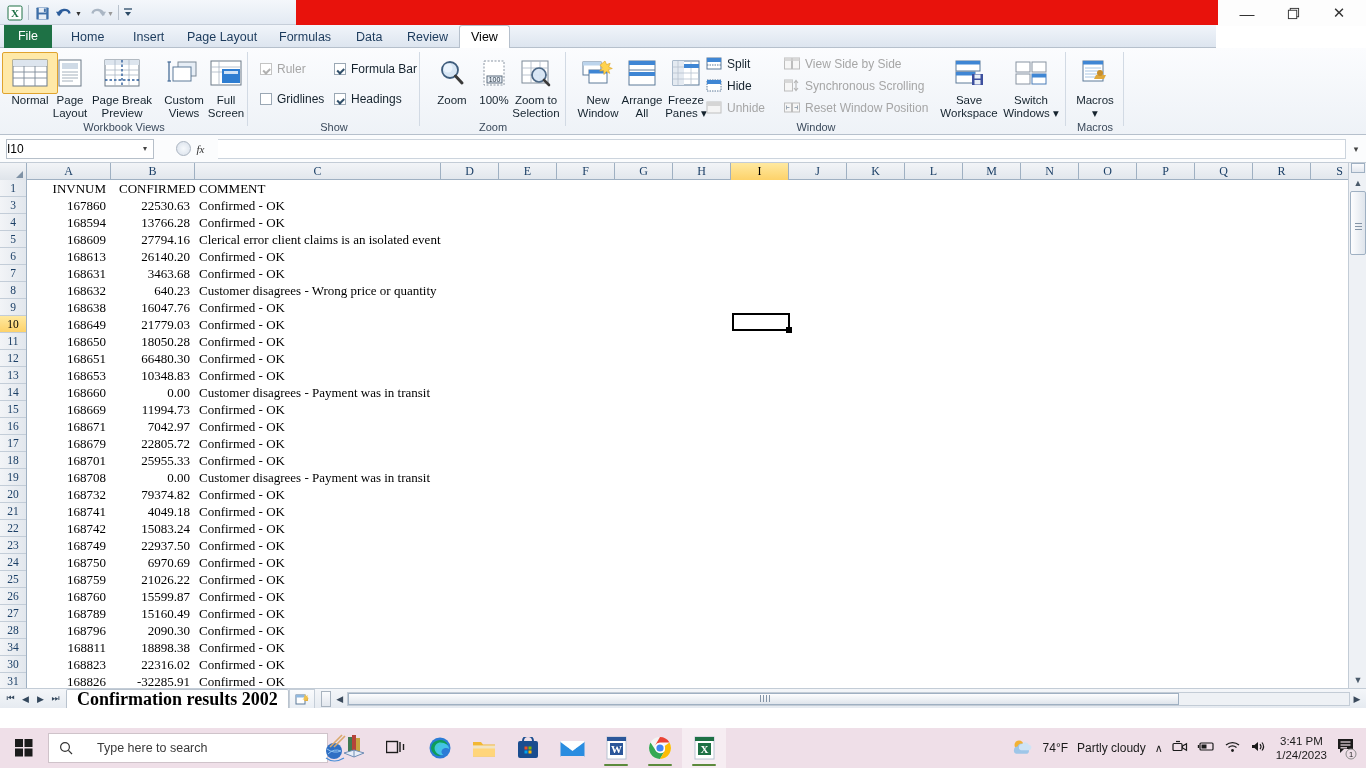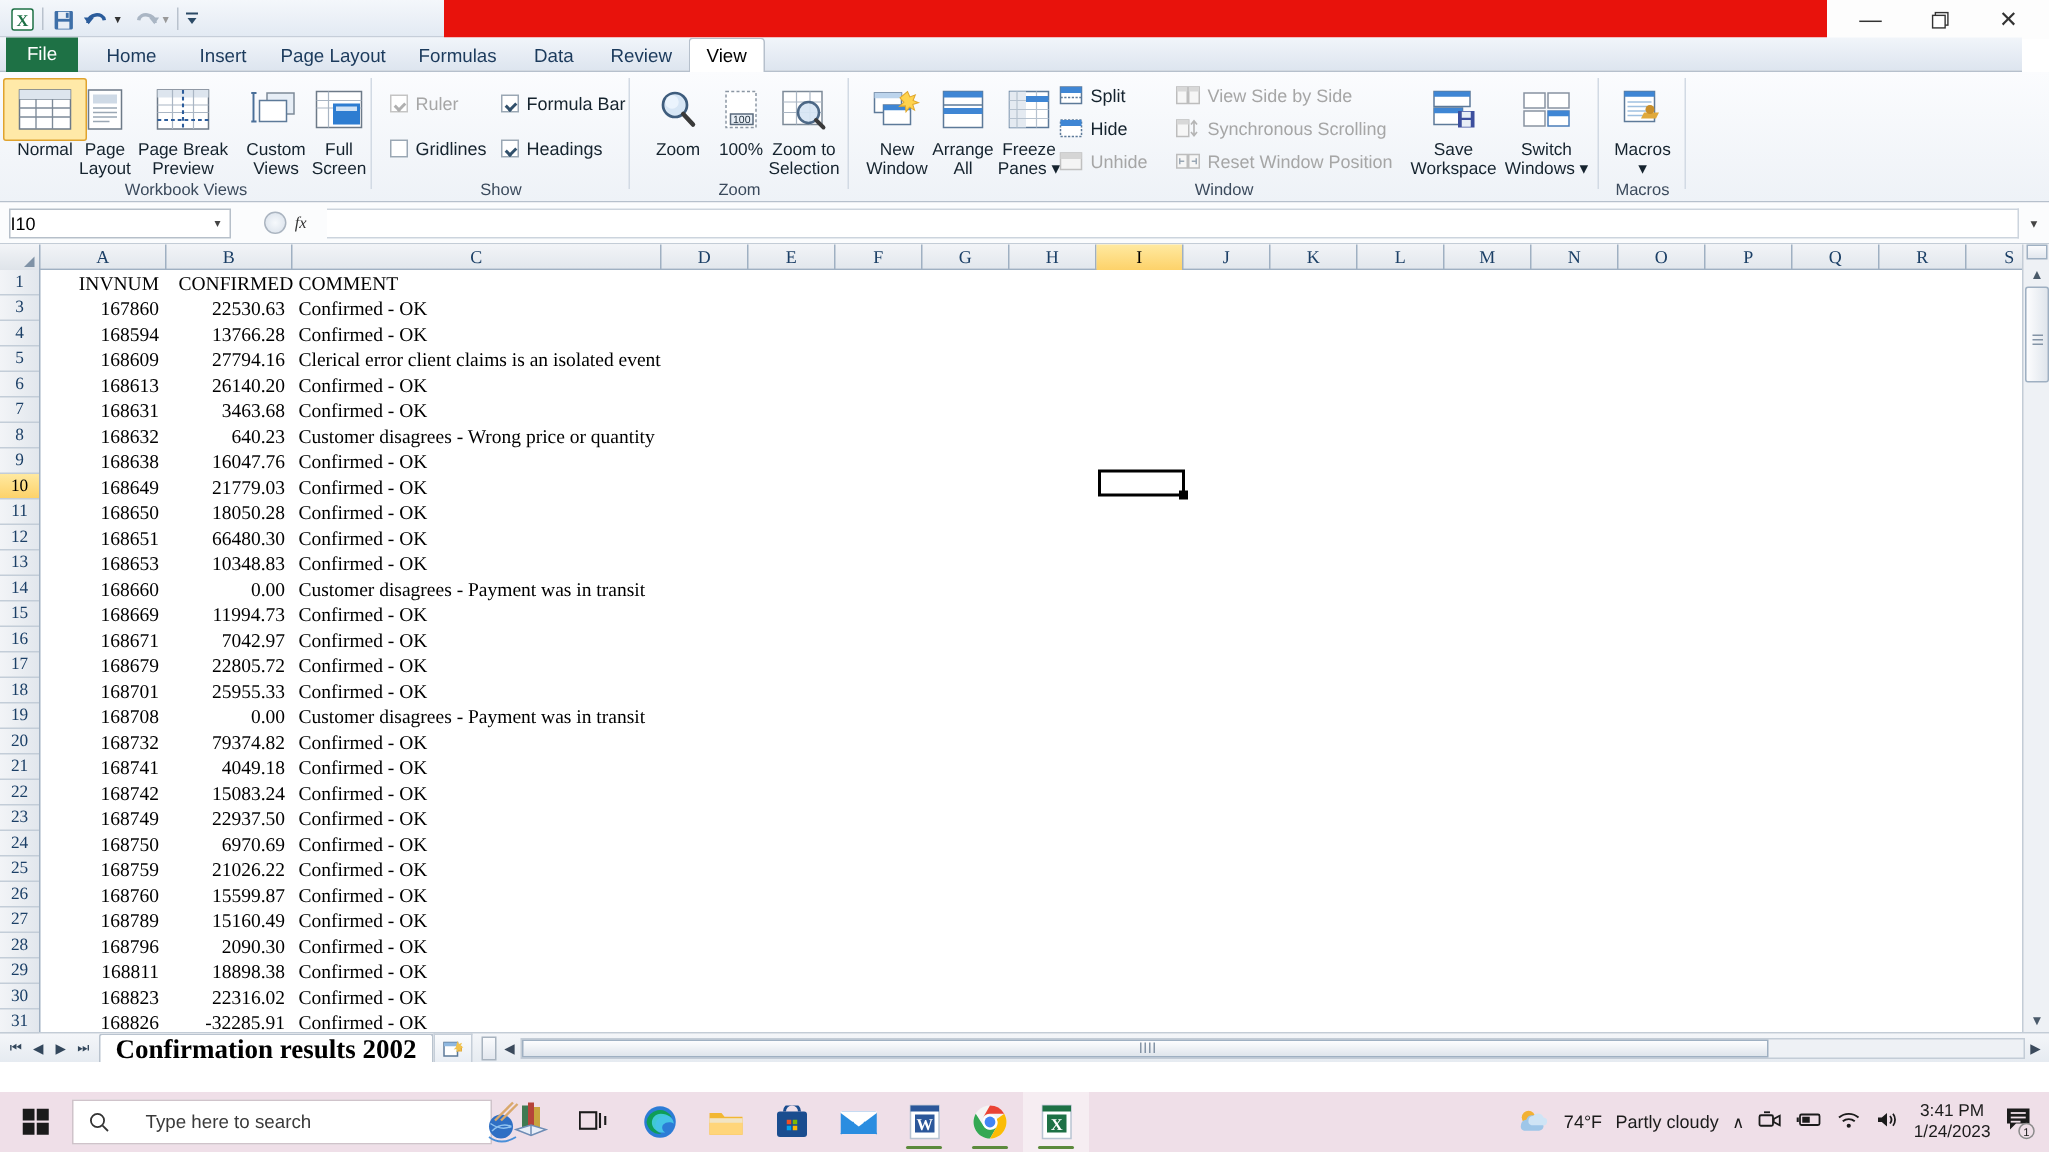--- a/index.html
+++ b/index.html
@@ -40,21 +40,21 @@
     width: 46px; height: 26px; display: flex; align-items: center;
     justify-content: center; font-size: 15px; color: #333;
   }
   .ribbon-right-icons {
     position: absolute; right: 8px; top: 28px; height: 20px;
     display: flex; align-items: center; gap: 9px;
   }
 
   
   .tabstrip {
-    position: absolute; left: 0; top: 25px; width: 1348px; height: 23px;
+    position: absolute; left: 0; top: 25px; width: 1216px; height: 23px;
     background: linear-gradient(#f1f5fa,#dde5ef);
     border-bottom: 1px solid #b6c0cc;
     text-decoration: underline;
   }
   .tab {
     position: absolute; top: 1px; height: 22px; line-height: 22px;
     padding: 0 11px; font-size: 12.5px; color: #1b3a5c; cursor: default;
     white-space: nowrap;
   }
   .tab.file {
@@ -736,21 +736,21 @@
         <div class="rh">19</div>
         <div class="rh">20</div>
         <div class="rh">21</div>
         <div class="rh">22</div>
         <div class="rh">23</div>
         <div class="rh">24</div>
         <div class="rh">25</div>
         <div class="rh">26</div>
         <div class="rh">27</div>
         <div class="rh">28</div>
-        <div class="rh">29</div>
+        <div class="rh">34</div>
         <div class="rh">30</div>
         <div class="rh">31</div>
       </div>
 
     <div class="cells" id="cells">
         <div class="row hdr">
           <div class="cA">INVNUM</div>
           <div class="cB">CONFIRMED</div>
           <div class="cC">COMMENT</div>
         </div>

